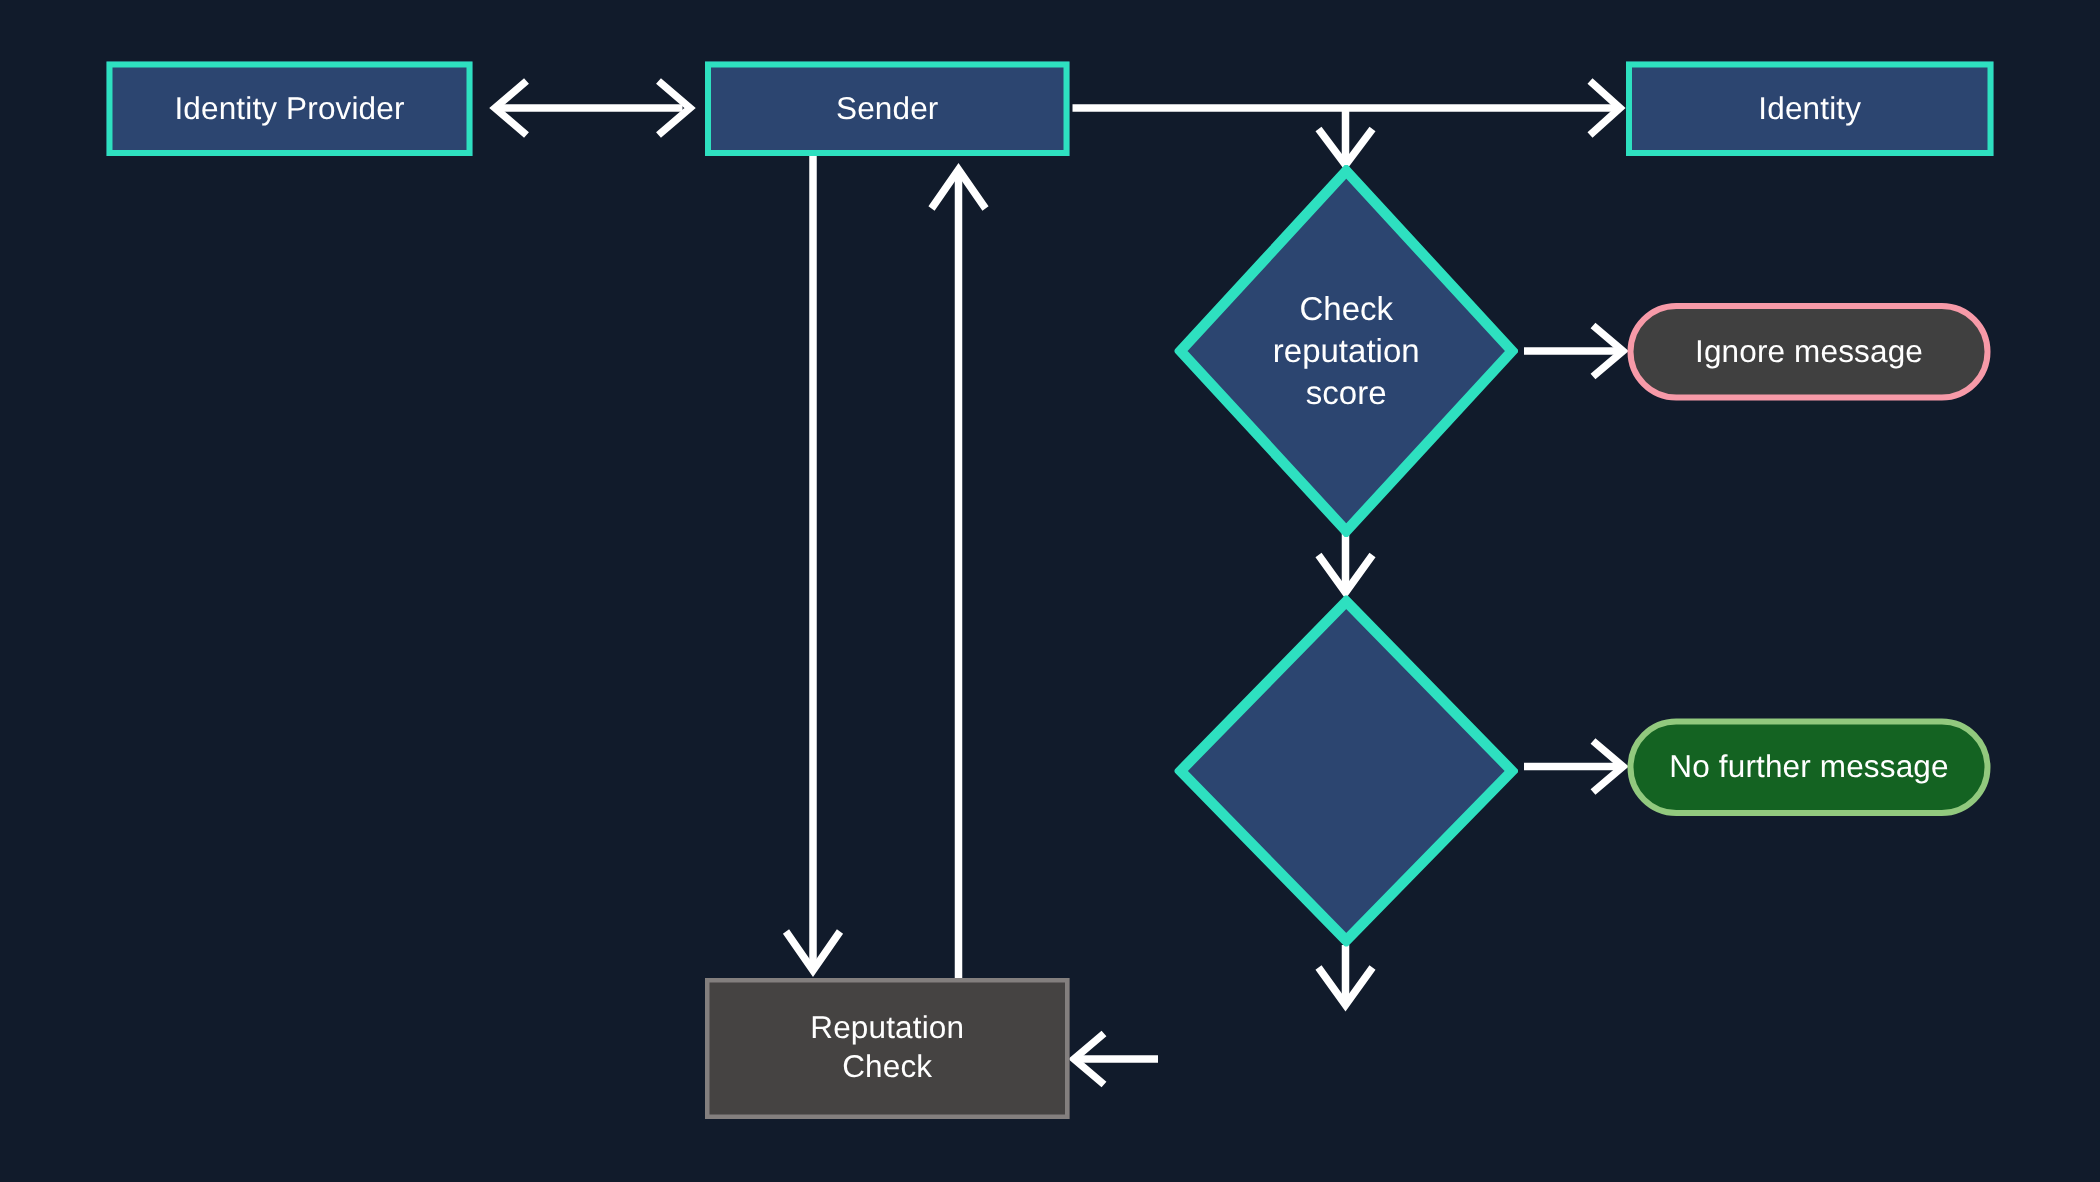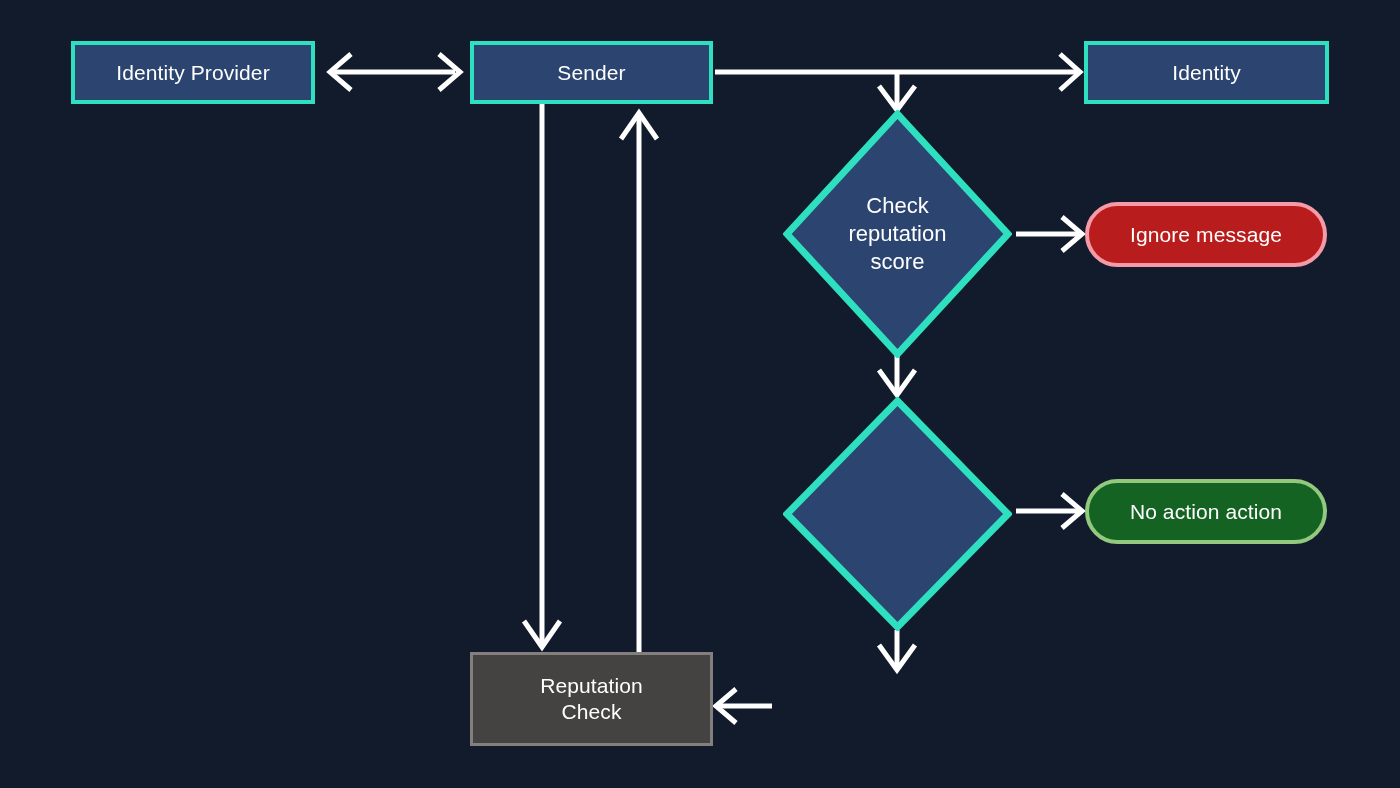--- a/index.html
+++ b/index.html
@@ -53,21 +53,21 @@
     border: 3px solid #837f7e;
     font-size: 21px;
   }
 
   
   .pill {
     border-radius: 999px;
     font-size: 21px;
   }
   .pill-red {
-    background: #b91c1c;
+    background: #404040;
     border: 4px solid #f79aa8;
   }
   .pill-green {
     background: #146322;
     border: 4px solid #92c97e;
   }
 
   
   .diamond {
     position: absolute;
@@ -183,21 +183,21 @@
     <span>Ignore message</span>
   </div>
 
   <div class="diamond" style="left:783px; top:397px; width:229px; height:234px;">
     <svg class="shape" viewBox="0 0 229 234" preserveAspectRatio="none" xmlns="http://www.w3.org/2000/svg">
       <polygon points="114.5,4 225,117 114.5,230 4,117" fill="#2c4570" stroke="#2ee0c0" stroke-width="7"></polygon>
     </svg>
   </div>
 
   <div class="node pill pill-green" style="left:1085px; top:479px; width:242px; height:65px;">
-    <span>No action action</span>
+    <span>No further message</span>
   </div>
 
 
   <div class="node box-gray" style="left:470px; top:652px; width:243px; height:94px;">
     <div>
       <div>Reputation</div>
       <div>Check</div>
     </div>
   </div>
 

